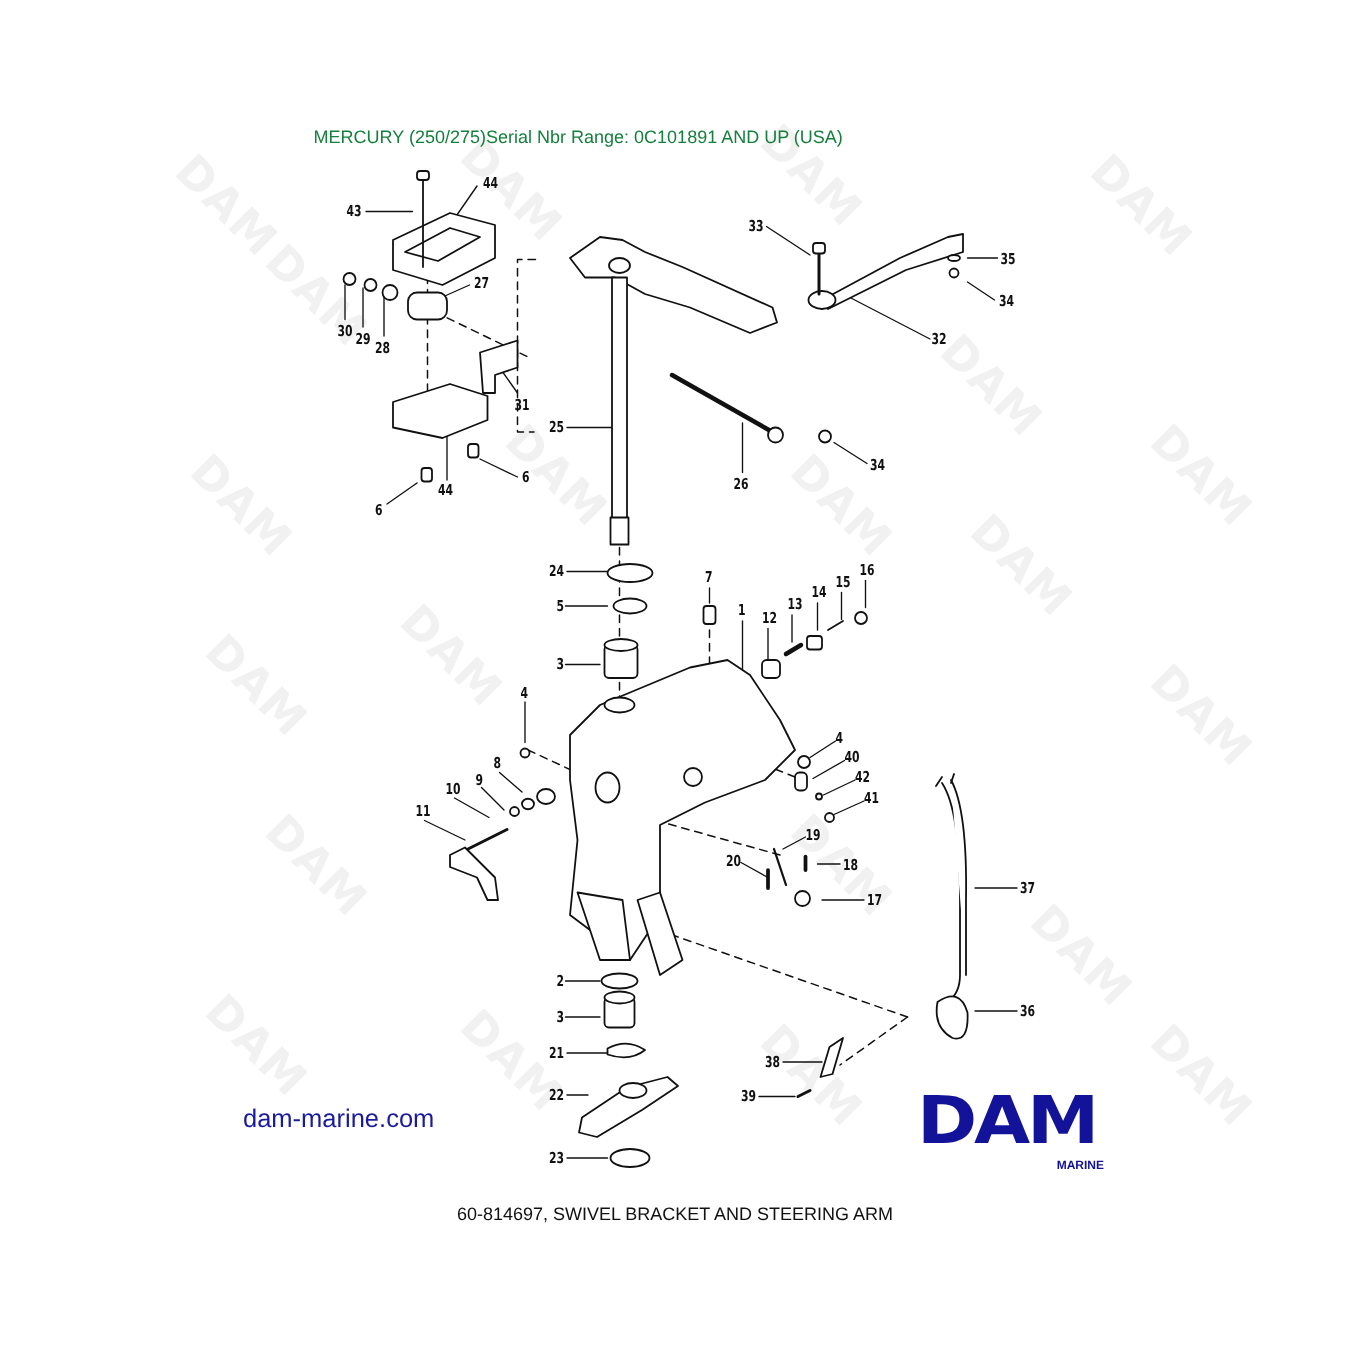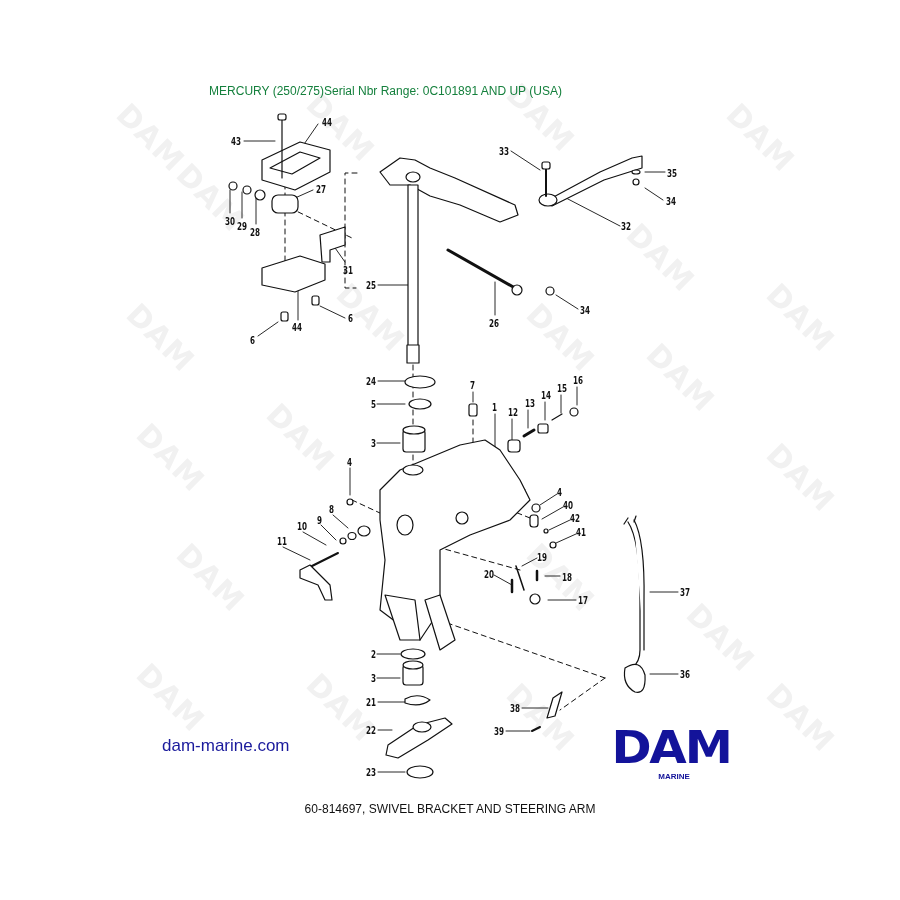--- a/index.html
+++ b/index.html
@@ -3,21 +3,21 @@
 <meta charset="utf-8">
 <style>
   html, body { margin: 0; padding: 0; background: #ffffff; }
   body { width: 900px; height: 900px; position: relative; overflow: hidden; font-family: "Liberation Sans", sans-serif; }
   .frame { position: absolute; left: 85px; top: 85px; width: 730px; height: 730px; background: #ffffff; }
   .title { position: absolute; left: 0; top: 84px; width: 771px; text-align: center; font-size: 12px; color: #15803d; }
   .caption { position: absolute; left: 0; top: 802px; width: 900px; text-align: center; font-size: 12px; color: #111; }
   .site { position: absolute; left: 162px; top: 736px; font-size: 17px; color: #1a1a9c; text-decoration: none; }
   .logo { position: absolute; left: 606px; top: 728px; width: 130px; }
   .logo-main { display: block; font-family: "DejaVu Sans", sans-serif; font-weight: bold; font-size: 44px; letter-spacing: -2px; color: #13139a; line-height: 40px; text-align: center; transform: scaleX(1.1); }
-  .logo-sub { display: block; text-align: center; font-size: 8px; font-weight: bold; color: #13139a; margin-top: 4px; margin-left: 6px; }
+  .logo-sub { display: block; text-align: right; font-size: 8px; font-weight: bold; color: #13139a; margin-top: 4px; margin-left: 6px; }
   svg.diagram { position: absolute; left: 0; top: 0; }
   .callout { position: absolute; font-family: "DejaVu Sans Condensed", "DejaVu Sans", sans-serif; font-weight: bold; font-size: 10px; color: #111; transform: scaleX(0.8); transform-origin: left top; line-height: 11px; }
   .wm { position: absolute; font-family: "DejaVu Sans", sans-serif; font-weight: bold; font-size: 30px; color: #f1f1f1; transform: rotate(45deg); letter-spacing: 1px; }
 </style>
 </head>
 <body>
 
 <div class="frame"></div>
 
 <div>

